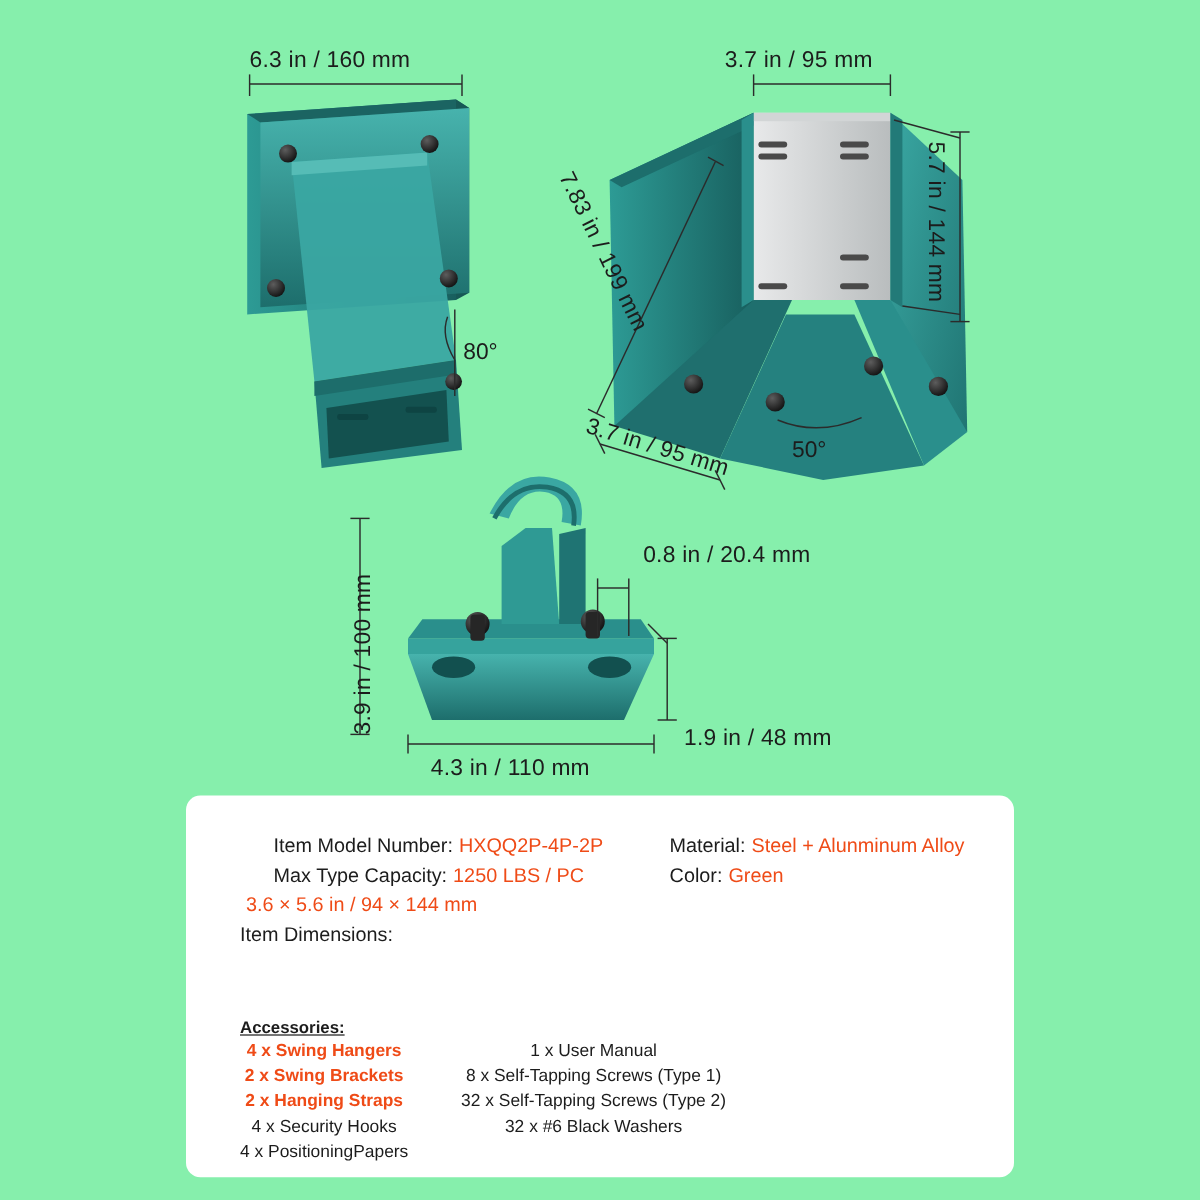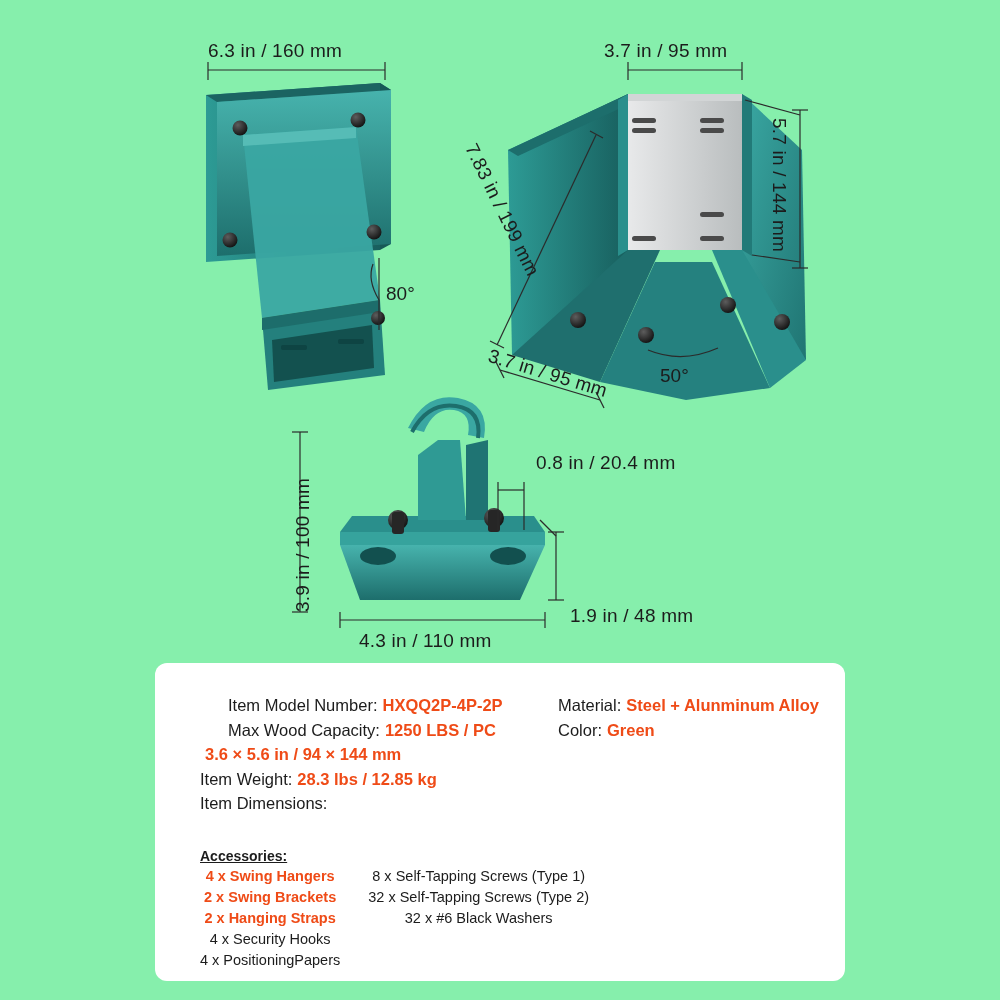--- a/index.html
+++ b/index.html
@@ -48,31 +48,31 @@
   .spec-rows {
     position: absolute; left: 45px; top: 30px; width: 620px;
   }
   .srow {
     display: flex;
     font-size: 16.5px;
     line-height: 24.5px;
     color: #1c1c1c;
   }
   .srow .lbl { color: #1c1c1c; }
-  .srow .val { color: #ef4b17; font-weight: bold; margin-left: 5px; }
+  .srow .val { color: #ef4b17; font-weight: normal; margin-left: 5px; }
   .col-left { width: 330px; display: flex; margin-left: 28px; }
   .col-right { display: flex; }
 
   .acc-title {
     position: absolute; left: 45px; top: 185px;
     font-size: 14px; font-weight: bold; color: #1c1c1c; text-decoration: underline;
   }
   .acc-cols {
     position: absolute; left: 45px; top: 203px;
-    display: flex; gap: 28px;
+    display: flex; gap: 44px;
   }
   .acc-col { display: flex; flex-direction: column; }
   .acc-item {
     font-size: 14.5px; line-height: 21px; color: #1c1c1c;
   }
   .acc-item.hl { color: #ef4b17; font-weight: bold; }
 </style>
 </head>
 <body>
 
@@ -257,55 +257,52 @@
           <span class="val">HXQQ2P-4P-2P</span>
         </div>
         <div class="col-right">
           <span class="lbl">Material:</span>
           <span class="val">Steel + Alunminum Alloy</span>
         </div>
       </div>
 
       <div class="srow">
         <div class="col-left">
-          <span class="lbl">Max Wood Capacity:</span>
+          <span class="lbl">Max Type Capacity:</span>
           <span class="val">1250 LBS / PC</span>
         </div>
         <div class="col-right">
           <span class="lbl">Color:</span>
           <span class="val">Green</span>
         </div>
       </div>
 
 
       <div class="srow">
         <span class="val">3.6 × 5.6 in / 94 × 144 mm</span>
       </div>
 
-      <div class="srow">
-        <span class="lbl">Item Weight:</span>
-        <span class="val">28.3 lbs / 12.85 kg</span>
-      </div>
 
       <div class="srow">
         <span class="lbl">Item Dimensions:</span>
       </div>
     </div>
 
     <div class="acc-title">Accessories:</div>
 
     <div class="acc-cols">
       <div class="acc-col">
         <span class="acc-item hl">4 x Swing Hangers</span>
         <span class="acc-item hl">2 x Swing Brackets</span>
         <span class="acc-item hl">2 x Hanging Straps</span>
         <span class="acc-item">4 x Security Hooks</span>
         <span class="acc-item">4 x PositioningPapers</span>
       </div>
       <div class="acc-col">
+        <span class="acc-item">1 x User Manual</span>
         <span class="acc-item">8 x Self-Tapping Screws (Type 1)</span>
         <span class="acc-item">32 x Self-Tapping Screws (Type 2)</span>
         <span class="acc-item">32 x #6 Black Washers</span>
       </div>
     </div>
   </div>
 
 </div>
 
 </body></html>

